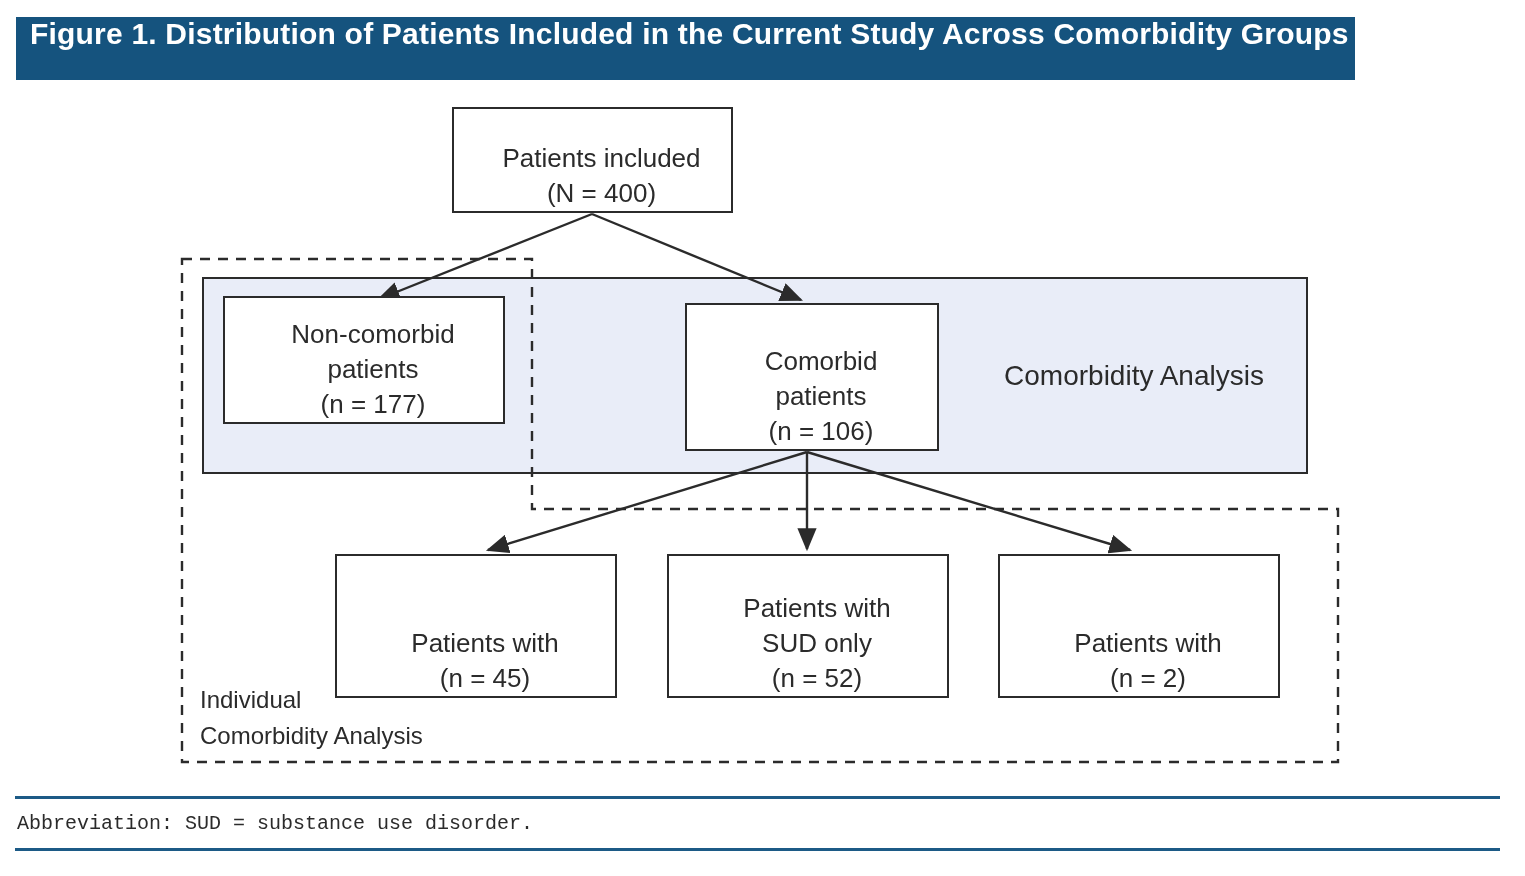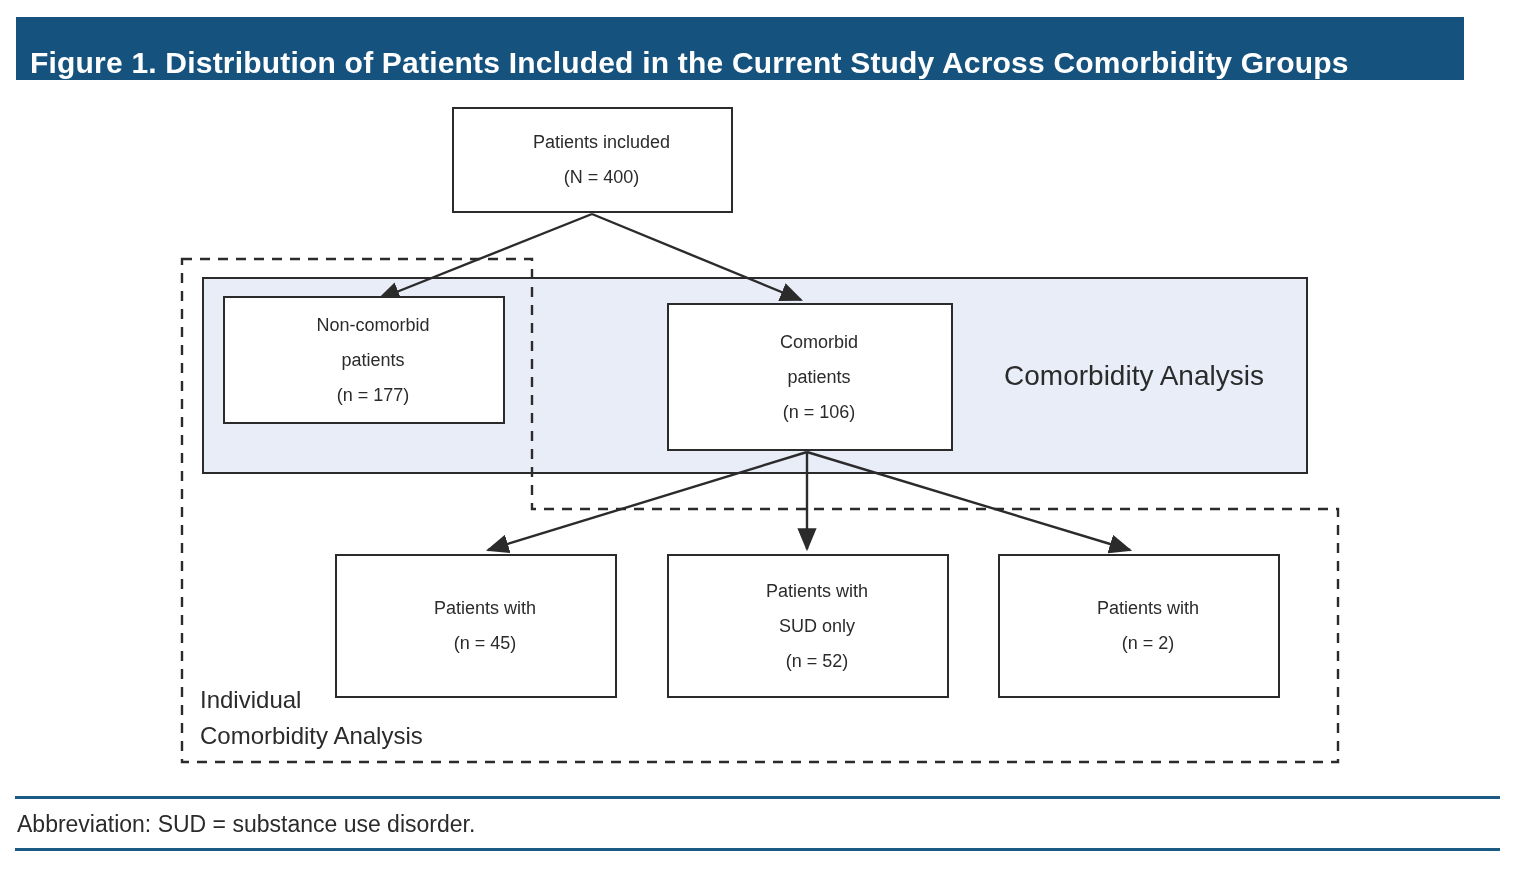--- a/index.html
+++ b/index.html
@@ -6,49 +6,49 @@
   #canvas{
     position:relative;
     width:1525px;height:876px;
     background:#ffffff;
     font-family:"Liberation Sans","DejaVu Sans",sans-serif;
     color:#2b2b2b;
     overflow:hidden;
   }
   
   .title-bar{
-    position:absolute;left:16px;top:17px;width:1448px;height:63px;
+    position:absolute;left:16px;top:17px;width:1339px;height:63px;
     background:#15537e;
-    display:flex;align-items:flex-end;
+    display:flex;align-items:flex-start;
     box-sizing:border-box;padding-left:14px;
   }
   .title-bar span{
     color:#ffffff;font-size:30px;font-weight:700;letter-spacing:0.2px;
   }
   
   .band{
     position:absolute;left:202px;top:277px;width:1106px;height:197px;
     background:#e9edf8;border:2px solid #2b2b2b;box-sizing:border-box;
     z-index:1;
   }
   .band-label{
     position:absolute;left:960px;top:277px;width:348px;height:197px;
     display:flex;align-items:center;justify-content:center;
     font-size:28px;z-index:2;
   }
   
   .node{
     position:absolute;background:#ffffff;border:2.5px solid #2b2b2b;
     box-sizing:border-box;display:flex;flex-direction:column;
-    align-items:center;justify-content:center;text-align:center;
-    font-size:18px;line-height:35px;z-index:3;padding-left:18px;
+    align-items:center;justify-content:flex-end;text-align:center;
+    font-size:26px;line-height:35px;z-index:3;padding-left:18px;
   }
   #node-root{left:452px;top:107px;width:281px;height:106px;}
   #node-noncomorbid{left:223px;top:296px;width:282px;height:128px;}
-  #node-comorbid{left:667px;top:303px;width:286px;height:148px;}
+  #node-comorbid{left:685px;top:303px;width:254px;height:148px;}
   #node-suicidality{left:335px;top:554px;width:282px;height:144px;}
   #node-sud{left:667px;top:554px;width:282px;height:144px;}
   #node-both{left:998px;top:554px;width:282px;height:144px;}
   
   .individual-label{
     position:absolute;left:200px;top:682px;z-index:3;
     font-size:24px;line-height:36px;text-align:left;
   }
   
   #overlay{
@@ -56,21 +56,21 @@
     z-index:2;pointer-events:none;
   }
   
   .rule{
     position:absolute;left:15px;width:1485px;height:3px;background:#1c5a86;
   }
   #rule-top{top:796px;}
   #rule-bottom{top:848px;}
   .footnote{
     position:absolute;left:17px;top:803px;width:1480px;
-    font-size:23px;line-height:42px;
+    font-size:20px;line-height:42px;font-family:Liberation Mono, monospace;
   }
 </style>
 </head>
 <body>
 
 <div id="canvas">
 
   <div class="title-bar">
     <span>Figure 1. Distribution of Patients Included in the Current Study Across Comorbidity Groups</span>
   </div>

